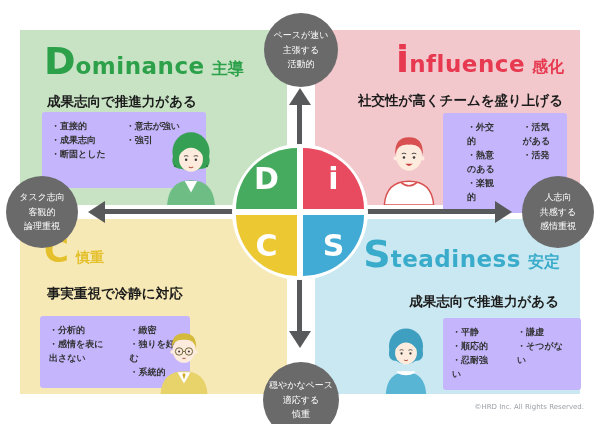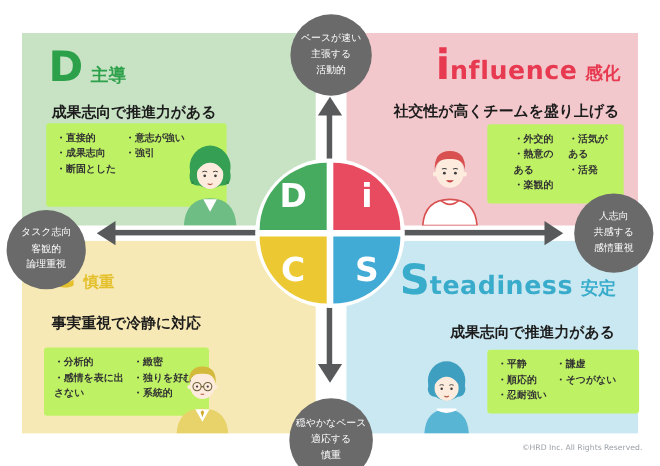--- a/index.html
+++ b/index.html
@@ -25,21 +25,21 @@
   .q-c .title .rest { font-size:17px; letter-spacing:0; }
   .q-c .title .jp { font-size:14px; }
   .q-s .title { right:20px; top:16px; color:var(--s_accent); }
 
   .subtitle { position:absolute; font-size:13.5px; font-weight:bold; color:#1c1c1c; white-space:nowrap; }
   .q-d .subtitle { left:27px; top:63px; }
   .q-i .subtitle { right:17px; top:62px; }
   .q-c .subtitle { left:27px; top:66px; }
   .q-s .subtitle { right:21px; top:74px; }
 
-  .traits-box { position:absolute; background:#bef264; border-radius:3px; padding:8px 9px; display:flex; gap:8px; }
+  .traits-box { position:absolute; background:#c4b5fd; border-radius:3px; padding:8px 9px; display:flex; gap:20px; }
   .q-d .traits-box { left:22px;  top:82px;  width:164px; min-height:76px; }
   .q-i .traits-box { left:128px; top:83px;  width:124px; min-height:56px;padding-left:24px; }
   .q-c .traits-box { left:20px;  top:97px;  width:150px; min-height:62px; }
   .q-s .traits-box { left:128px; top:99px;  width:138px; min-height:56px; }
   .traits-box ul { list-style:none; }
   .traits-box li { font-size:9px; font-weight:bold; color:#333; line-height:1.55; }
   .traits-box li::before { content:"・"; }
 
   .avatar { position:absolute; }
   .q-d .avatar { left:140px; top:80px; width:62px; height:95px; }
@@ -55,41 +55,42 @@
   .arrow-left  { left:88px;  top:201px; border-top:11px solid transparent; border-bottom:11px solid transparent; border-right:17px solid var(--axis_gray); }
   .arrow-right { left:495px; top:201px; border-top:11px solid transparent; border-bottom:11px solid transparent; border-left:17px solid var(--axis_gray); }
   .arrow-up    { left:289px; top:88px;  border-left:11px solid transparent; border-right:11px solid transparent; border-bottom:17px solid var(--axis_gray); }
   .arrow-down  { left:289px; top:331px; border-left:11px solid transparent; border-right:11px solid transparent; border-top:17px solid var(--axis_gray); }
 
   
   .pole { position:absolute; border-radius:50%; background:var(--pole_gray); color:#fff; display:flex; flex-direction:column; align-items:center; justify-content:center; text-align:center; z-index:4; }
   .pole span { font-size:9px; font-weight:normal; line-height:1.6; white-space:nowrap; }
   .pole-top    { left:264px; top:13px;  width:74px; height:74px; }
   .pole-bottom { left:263px; top:362px; width:76px; height:76px; }
-  .pole-left   { left:6px;   top:191px; width:72px; height:72px; }
+  .pole-left   { left:6px;   top:176px; width:72px; height:72px; }
   .pole-right  { left:522px; top:176px; width:72px; height:72px; }
 
   
   .wheel { position:absolute; left:232px; top:144px; width:136px; height:136px; background:#fff; border-radius:50%; z-index:3; }
   .wedge { position:absolute; width:61px; height:61px; display:flex; align-items:center; justify-content:center; color:#fff; font-weight:bold; font-size:30px; }
   .w-d { left:4px;  top:4px;  background:var(--wheel_d); border-top-left-radius:61px; }
   .w-i { left:71px; top:4px;  background:var(--wheel_i); border-top-right-radius:61px; }
   .w-c { left:4px;  top:71px; background:var(--wheel_c); border-bottom-left-radius:61px; }
   .w-s { left:71px; top:71px; background:var(--wheel_s); border-bottom-right-radius:61px; }
 
   .footer { position:absolute; right:16px; top:403px; font-size:7px; color:#9aa0a6; z-index:5; }
 </style>
 </head>
 <body>
 
 <div class="stage">
 
   <section class="quad q-d">
     <h2 class="title">
         <span class="initial">D</span>
+        <span class="rest">ominance</span>
         <span class="jp">主導</span>
       </h2>
     <p class="subtitle">成果志向で推進力がある</p>
     <div class="traits-box">
       <ul>
         <li>直接的</li>
         <li>成果志向</li>
         <li>断固とした</li>
       </ul>
       <ul>

